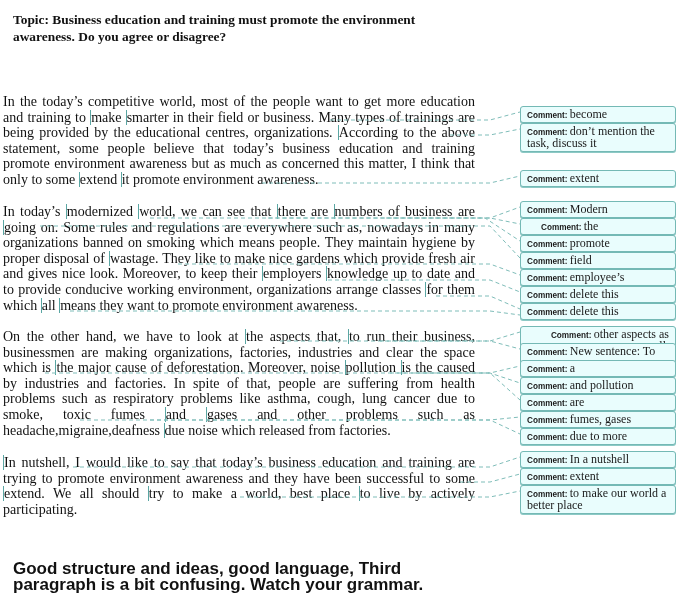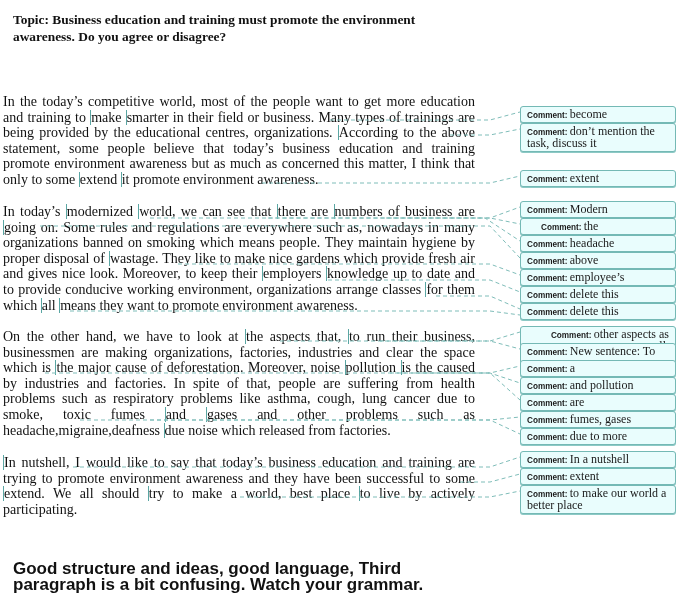--- a/index.html
+++ b/index.html
@@ -51,22 +51,22 @@
   <path d="M460 482 L490 482 L520 474"></path>
   <path d="M240 497 L490 497 L520 491"></path>
 </svg>
 
 <div id="comments">
     <div class="comment" style="top: 106px;"><span class="lbl">Comment: </span><span class="txt">become</span></div>
     <div class="comment" style="top: 123px;"><span class="lbl">Comment: </span><span class="txt">don’t mention the task, discuss it</span></div>
     <div class="comment" style="top: 170px;"><span class="lbl">Comment: </span><span class="txt">extent</span></div>
     <div class="comment" style="top: 201px;"><span class="lbl">Comment: </span><span class="txt">Modern</span></div>
     <div class="comment" style="top: 218px; padding-left: 20px;"><span class="lbl">Comment: </span><span class="txt">the</span></div>
-    <div class="comment" style="top: 235px;"><span class="lbl">Comment: </span><span class="txt">headache</span></div>
-    <div class="comment" style="top: 252px;"><span class="lbl">Comment: </span><span class="txt">above</span></div>
+    <div class="comment" style="top: 235px;"><span class="lbl">Comment: </span><span class="txt">promote</span></div>
+    <div class="comment" style="top: 252px;"><span class="lbl">Comment: </span><span class="txt">field</span></div>
     <div class="comment" style="top: 269px;"><span class="lbl">Comment: </span><span class="txt">employee’s</span></div>
     <div class="comment" style="top: 286px;"><span class="lbl">Comment: </span><span class="txt">delete this</span></div>
     <div class="comment" style="top: 303px;"><span class="lbl">Comment: </span><span class="txt">delete this</span></div>
     <div class="comment" style="top: 326px; text-align: right;"><span class="lbl">Comment: </span><span class="txt">other aspects as well.</span></div>
     <div class="comment" style="top: 343px;"><span class="lbl">Comment: </span><span class="txt">New sentence: To run...</span></div>
     <div class="comment" style="top: 360px;"><span class="lbl">Comment: </span><span class="txt">a</span></div>
     <div class="comment" style="top: 377px;"><span class="lbl">Comment: </span><span class="txt">and pollution</span></div>
     <div class="comment" style="top: 394px;"><span class="lbl">Comment: </span><span class="txt">are</span></div>
     <div class="comment" style="top: 411px;"><span class="lbl">Comment: </span><span class="txt">fumes, gases</span></div>
     <div class="comment" style="top: 428px;"><span class="lbl">Comment: </span><span class="txt">due to more</span></div>

